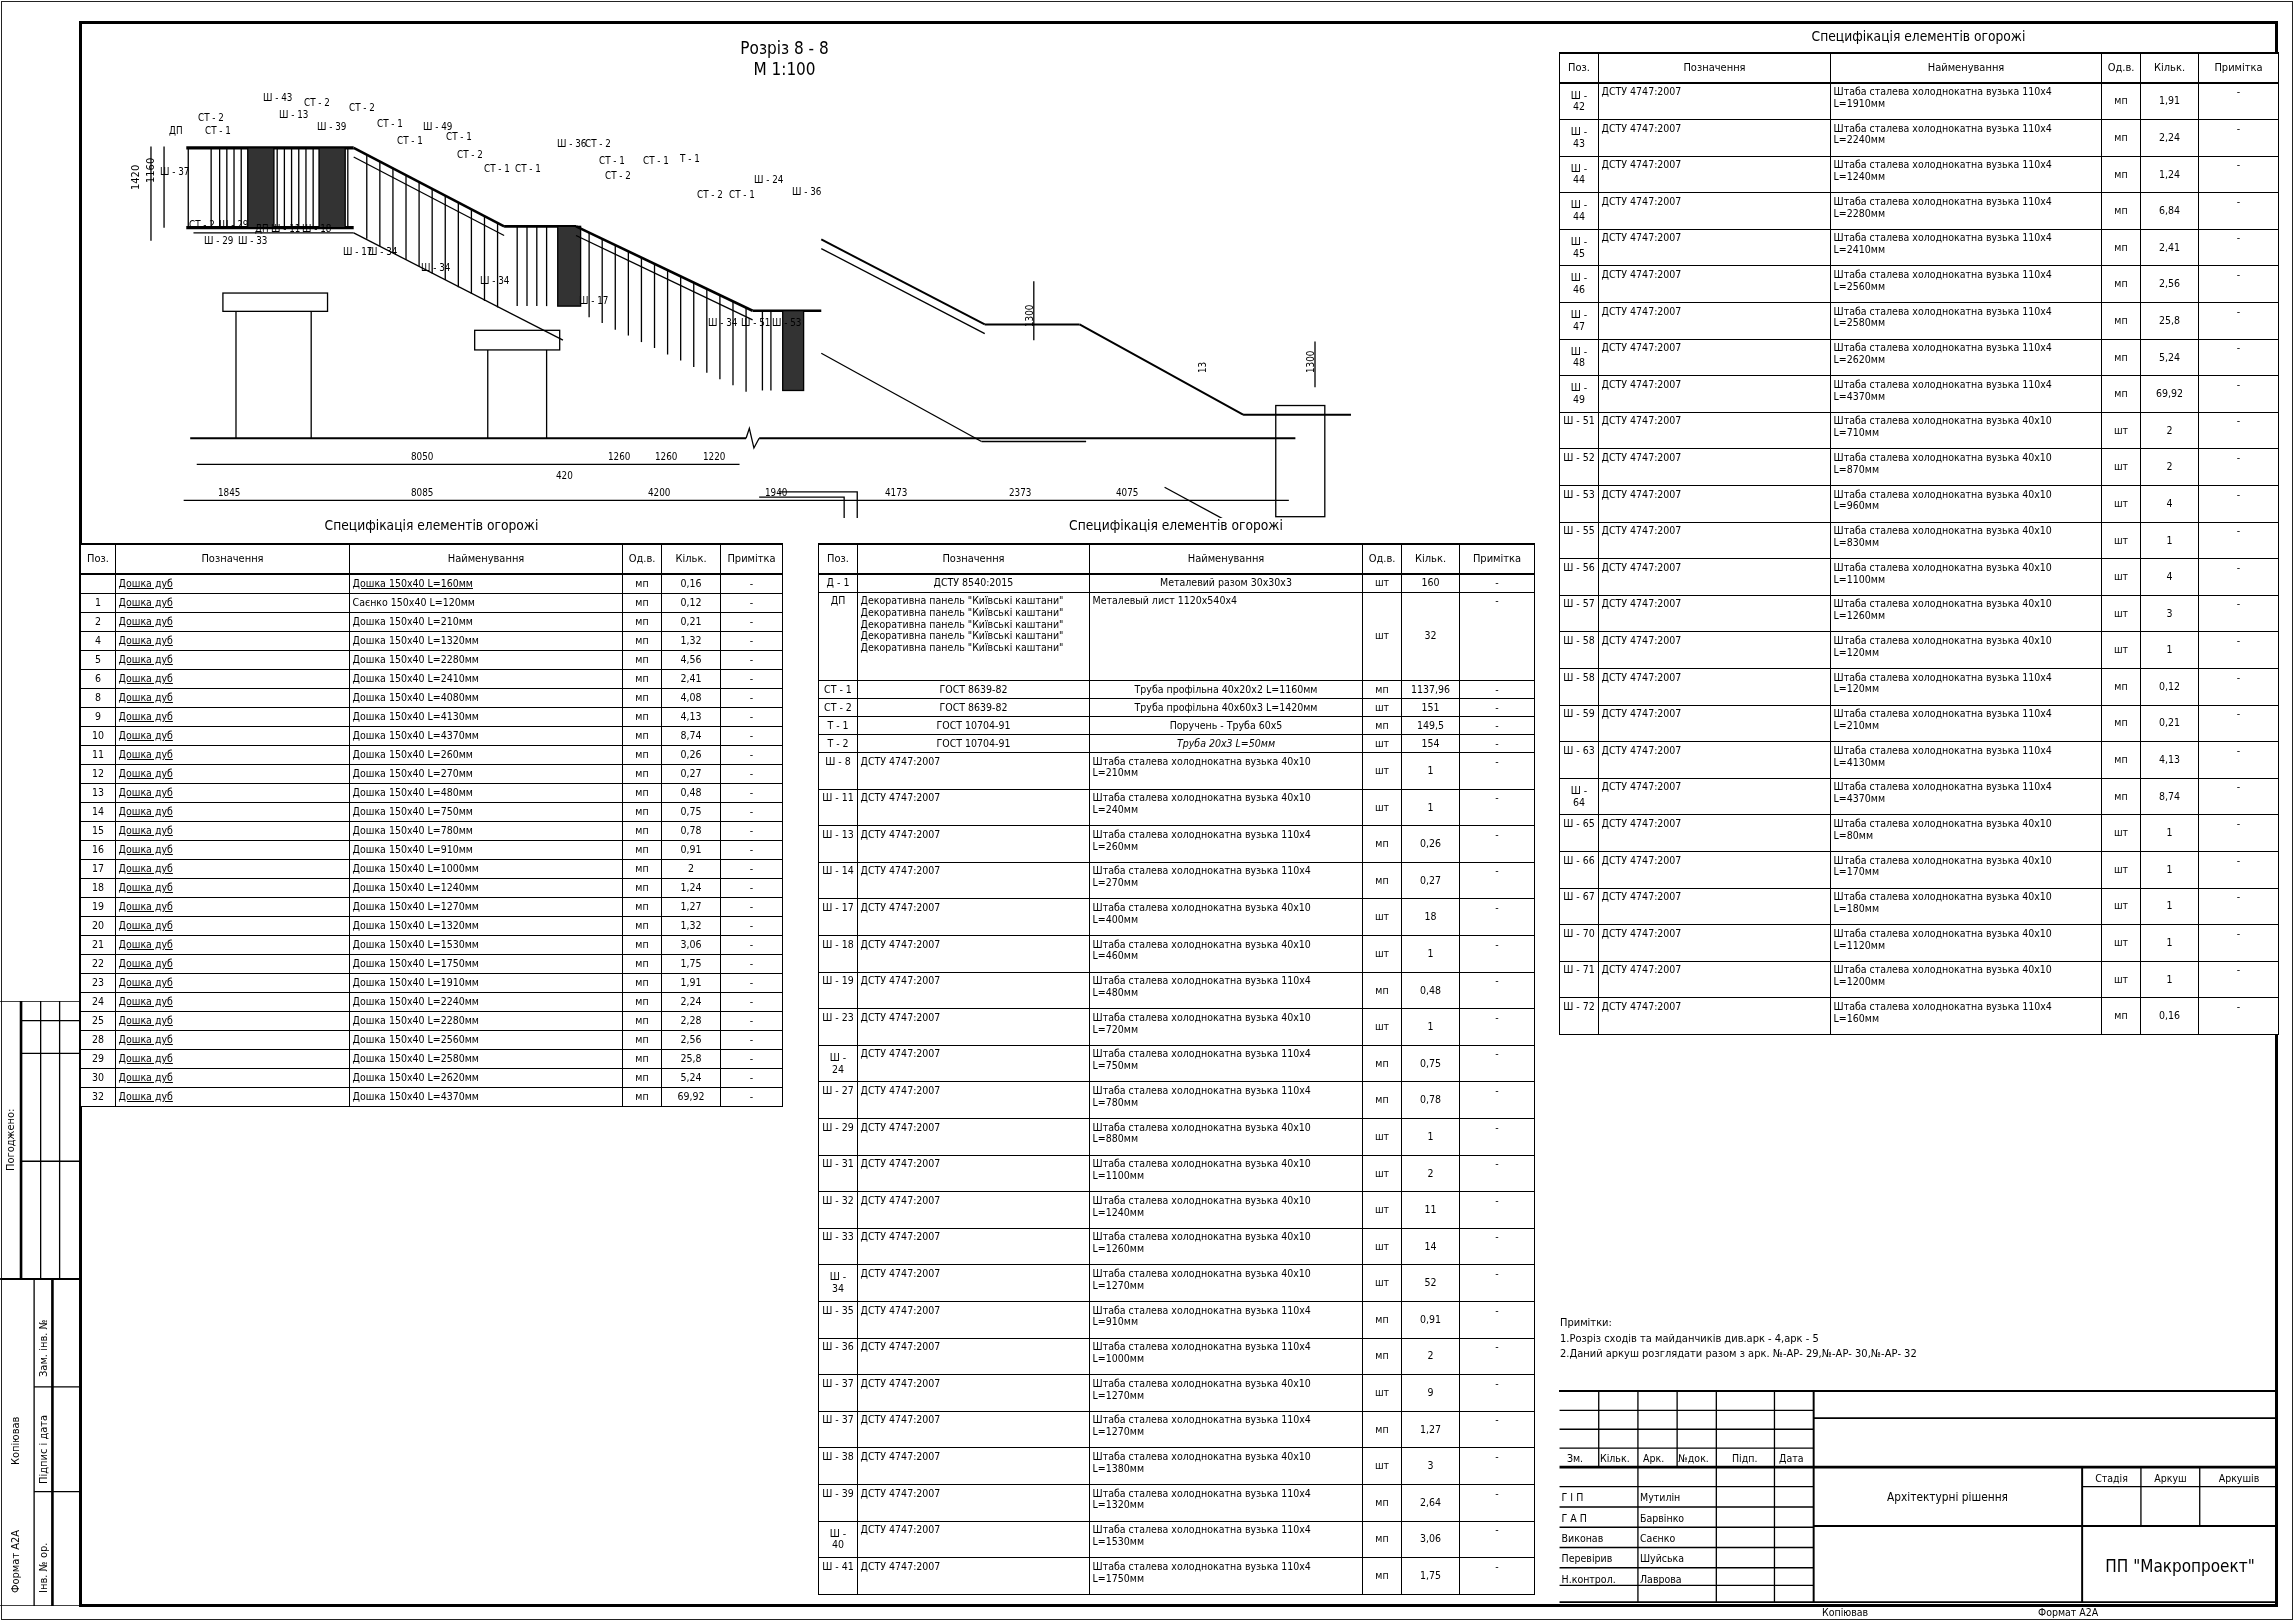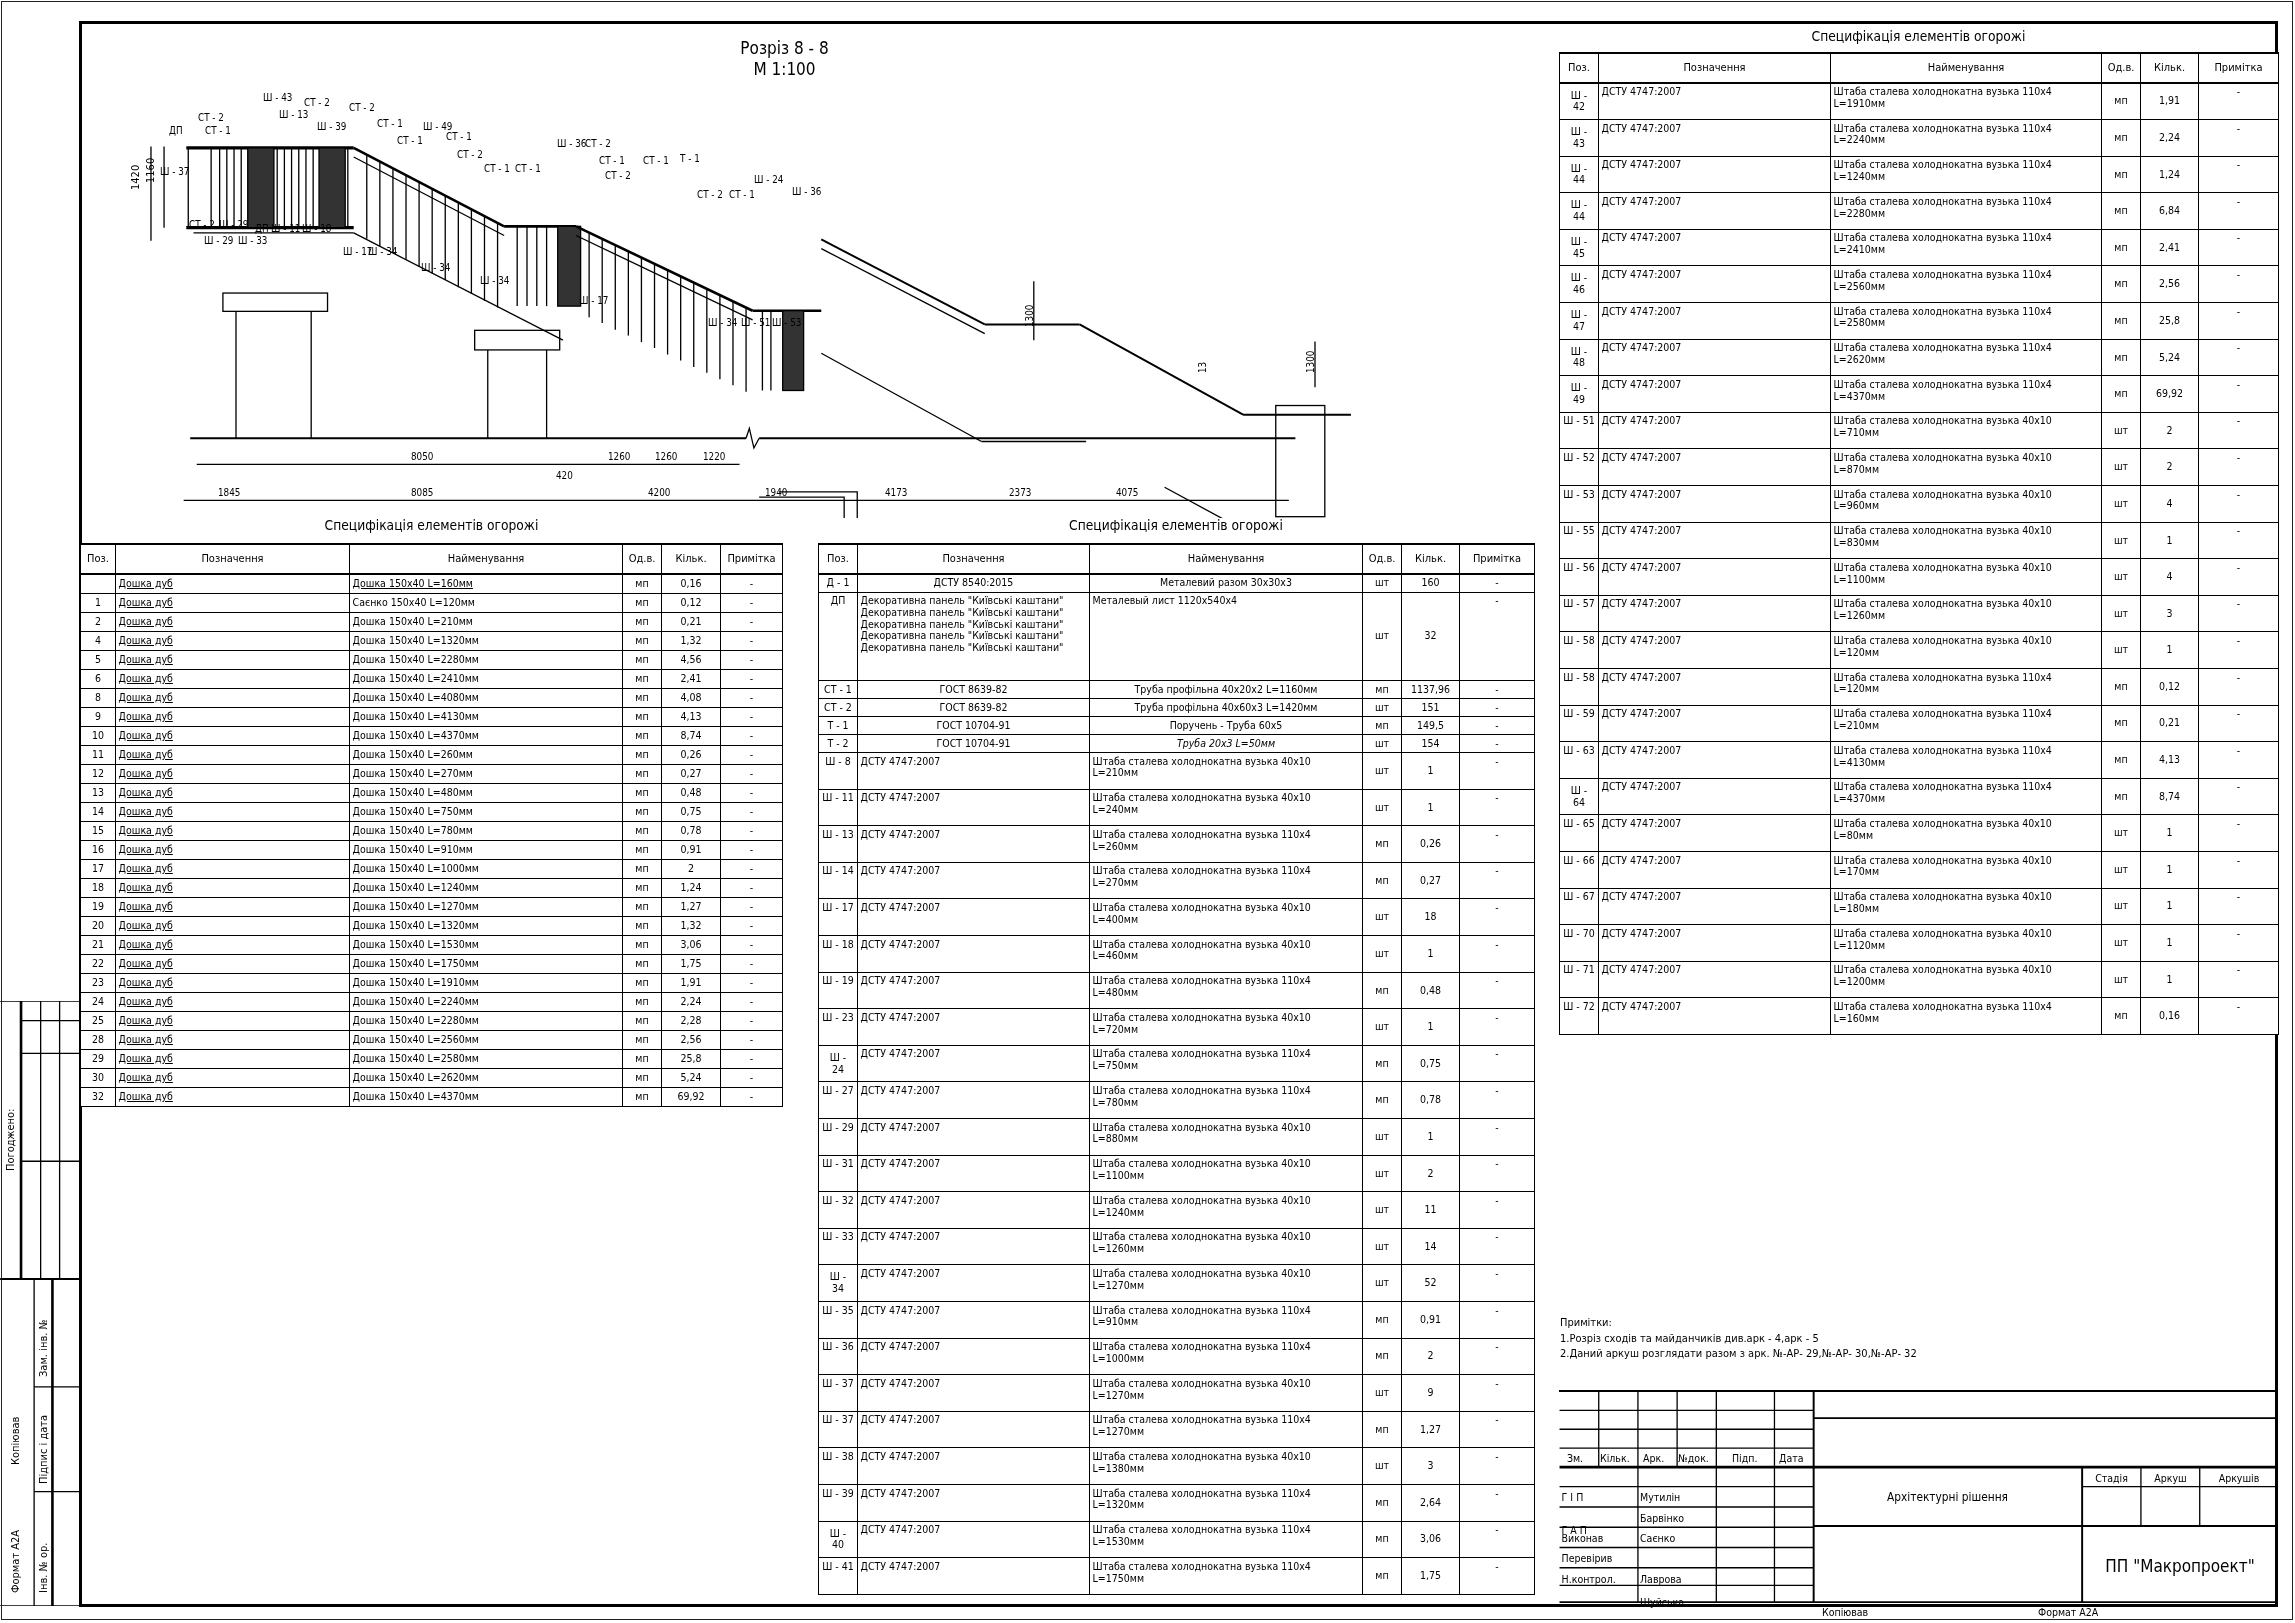--- a/index.html
+++ b/index.html
@@ -1051,26 +1051,26 @@
   </svg>
   <div class="abs" style="left:7.9px;top:60px;font-size:10.5px;">Зм.</div>
   <div class="abs" style="left:41px;top:60px;font-size:10.5px;">Кільк.</div>
   <div class="abs" style="left:84px;top:60px;font-size:10.5px;">Арк.</div>
   <div class="abs" style="left:119px;top:60px;font-size:10.5px;">№док.</div>
   <div class="abs" style="left:173px;top:60px;font-size:10.5px;">Підп.</div>
   <div class="abs" style="left:220px;top:60px;font-size:10.5px;">Дата</div>
 
   <div class="abs" style="left:2.6px;top:99px;font-size:10.5px;">Г І П</div>
   <div class="abs" style="left:81px;top:99px;font-size:10.5px;">Мутилін</div>
-  <div class="abs" style="left:2.6px;top:132px;font-size:10.5px;">Г А П</div>
+  <div class="abs" style="left:2.6px;top:120px;font-size:10.5px;">Г А П</div>
   <div class="abs" style="left:81px;top:120px;font-size:10.5px;">Барвінко</div>
   <div class="abs" style="left:2.6px;top:140px;font-size:10.5px;">Виконав</div>
   <div class="abs" style="left:81px;top:140px;font-size:10.5px;">Саєнко</div>
   <div class="abs" style="left:2.6px;top:160px;font-size:10.5px;">Перевірив</div>
-  <div class="abs" style="left:81px;top:160px;font-size:10.5px;margin-top:44px;">Шуйська</div>
+  <div class="abs" style="left:81px;top:160px;font-size:10.5px;">Шуйська</div>
   <div class="abs" style="left:2.6px;top:181px;font-size:10.5px;">Н.контрол.</div>
   <div class="abs" style="left:81px;top:181px;font-size:10.5px;">Лаврова</div>
 
   <div class="abs" style="left:254px;top:98px;width:269px;text-align:center;font-size:11.8px;">Архітектурні рішення</div>
   <div class="abs" style="left:523px;top:80px;width:59px;text-align:center;font-size:10.5px;">Стадія</div>
   <div class="abs" style="left:582px;top:80px;width:59px;text-align:center;font-size:10.5px;">Аркуш</div>
   <div class="abs" style="left:641px;top:80px;width:78px;text-align:center;font-size:10.5px;">Аркушів</div>
   <div class="abs" style="left:523px;top:164px;width:196px;text-align:center;font-size:17px;">ПП "Макропроект"</div>
 </div>
 <div class="abs" style="left:1822px;top:1606px;font-size:10.5px;">Копіював</div>

